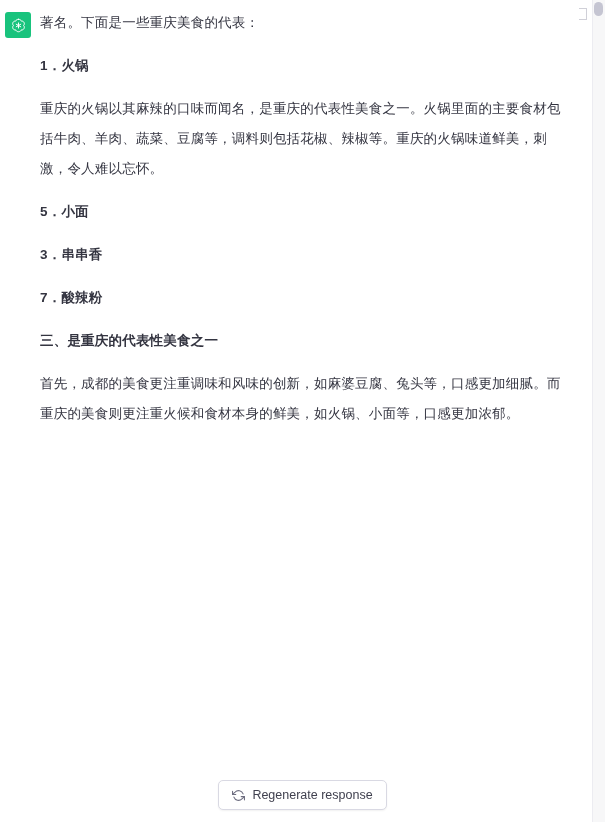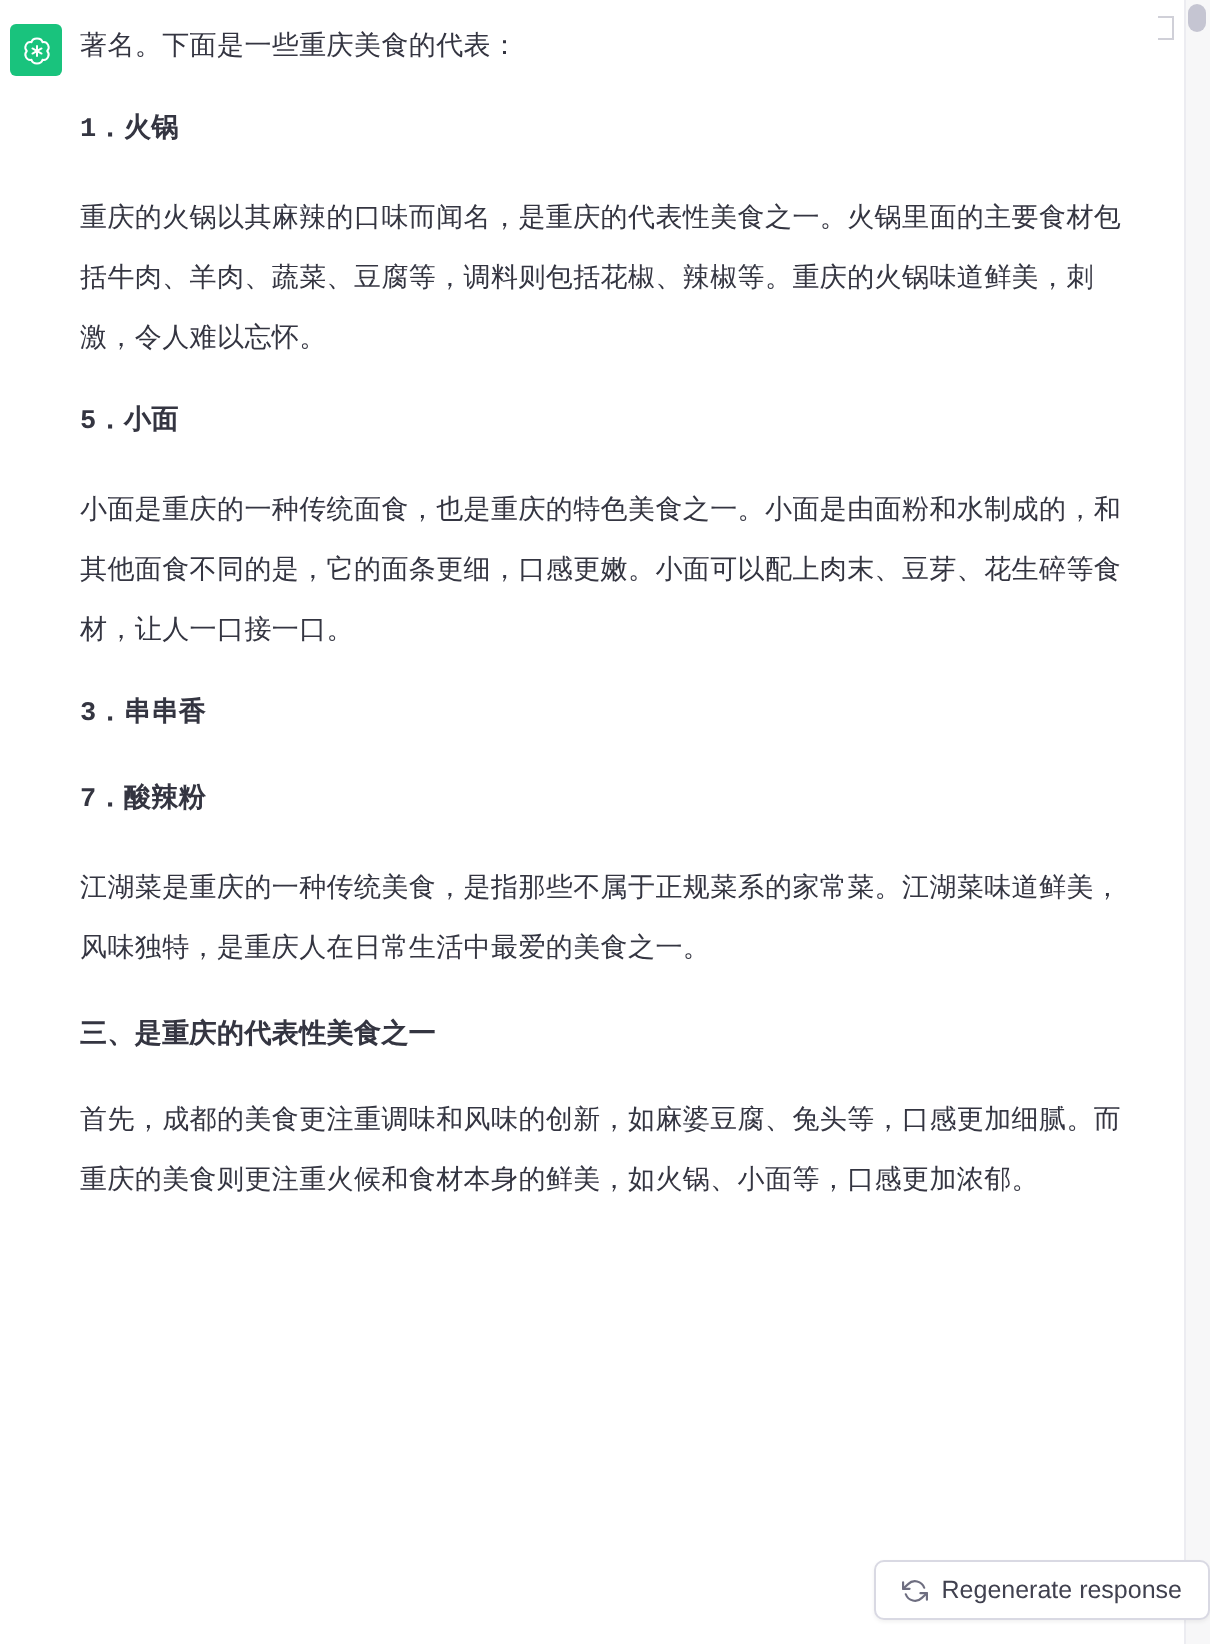--- a/index.html
+++ b/index.html
@@ -66,21 +66,20 @@
     margin: 0 0 13px 0;
     line-height: 30px;
     font-weight: bold;
     letter-spacing: 0.2px;
   }
   .list-item {
     margin: 0 0 13px 0;
     line-height: 30px;
     font-weight: bold;
     letter-spacing: 0.2px;
-    font-family: Liberation Mono, monospace;
   }
   .scrollbar-track {
     position: absolute;
     right: 0px;
     top: 0px;
     width: 13px;
     height: 822px;
     background: #f7f7f8;
     border-left: 1px solid #ececf1;
     box-sizing: border-box;
@@ -93,21 +92,21 @@
     height: 14px;
     border-radius: 5px;
     background: #c5c5d2;
   }
   .regen-wrap {
     position: absolute;
     left: 0;
     right: 0;
     bottom: 12px;
     display: flex;
-    justify-content: flex-end;
+    justify-content: center;
     pointer-events: none;
   }
   .regen-btn {
     pointer-events: auto;
     display: flex;
     align-items: center;
     gap: 7px;
     background: #ffffff;
     border: 1px solid #d9d9e3;
     border-radius: 5px;
@@ -152,24 +151,22 @@
     </div>
   </div>
 
   <div class="message">
     <div class="msg-inner">
 
       <p class="para">著名。下面是一些重庆美食的代表：</p>
       <p class="list-item">1．火锅</p>
       <p class="para">重庆的火锅以其麻辣的口味而闻名，是重庆的代表性美食之一。火锅里面的主要食材包括牛肉、羊肉、蔬菜、豆腐等，调料则包括花椒、辣椒等。重庆的火锅味道鲜美，刺激，令人难以忘怀。</p>
       <p class="list-item">5．小面</p>
-      <p class="para">小面是重庆的一种传统面食，也是重庆的特色美食之一。小面是由面粉和水制成的，和其他面食不同的是，它的面条更细，口感更嫩。小面可以配上肉末、豆芽、花生碎等食材，让人一口接一口。</p>
       <p class="list-item">3．串串香</p>
       <p class="list-item">7．酸辣粉</p>
-      <p class="para">江湖菜是重庆的一种传统美食，是指那些不属于正规菜系的家常菜。江湖菜味道鲜美，风味独特，是重庆人在日常生活中最爱的美食之一。</p>
       <p class="heading">三、是重庆的代表性美食之一</p>
       <p class="para">首先，成都的美食更注重调味和风味的创新，如麻婆豆腐、兔头等，口感更加细腻。而重庆的美食则更注重火候和食材本身的鲜美，如火锅、小面等，口感更加浓郁。</p>
 
     </div>
   </div>
 
   <div class="top-right-mark"></div>
 
   <div class="scrollbar-track">
     <div class="scrollbar-thumb"></div>

